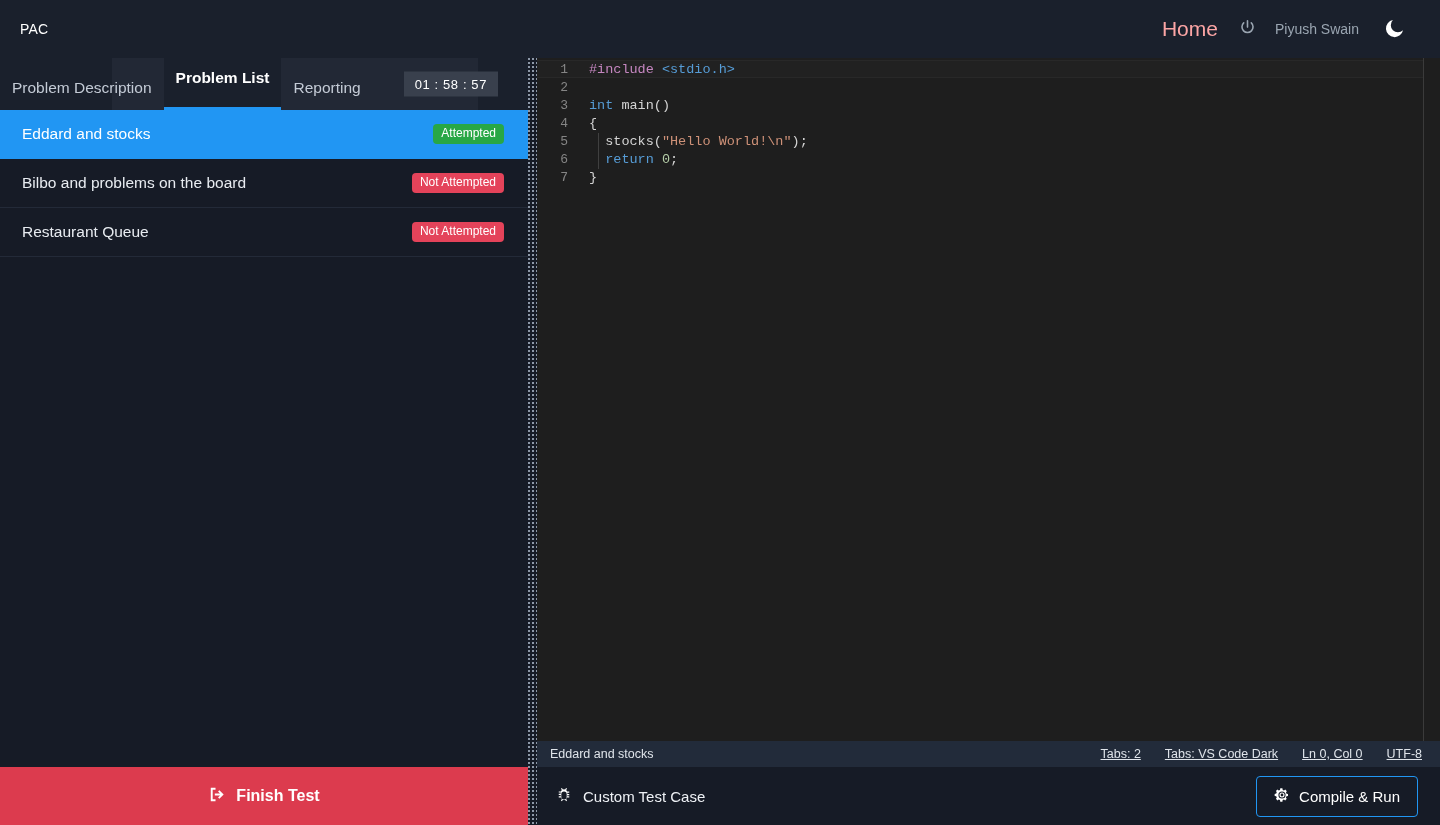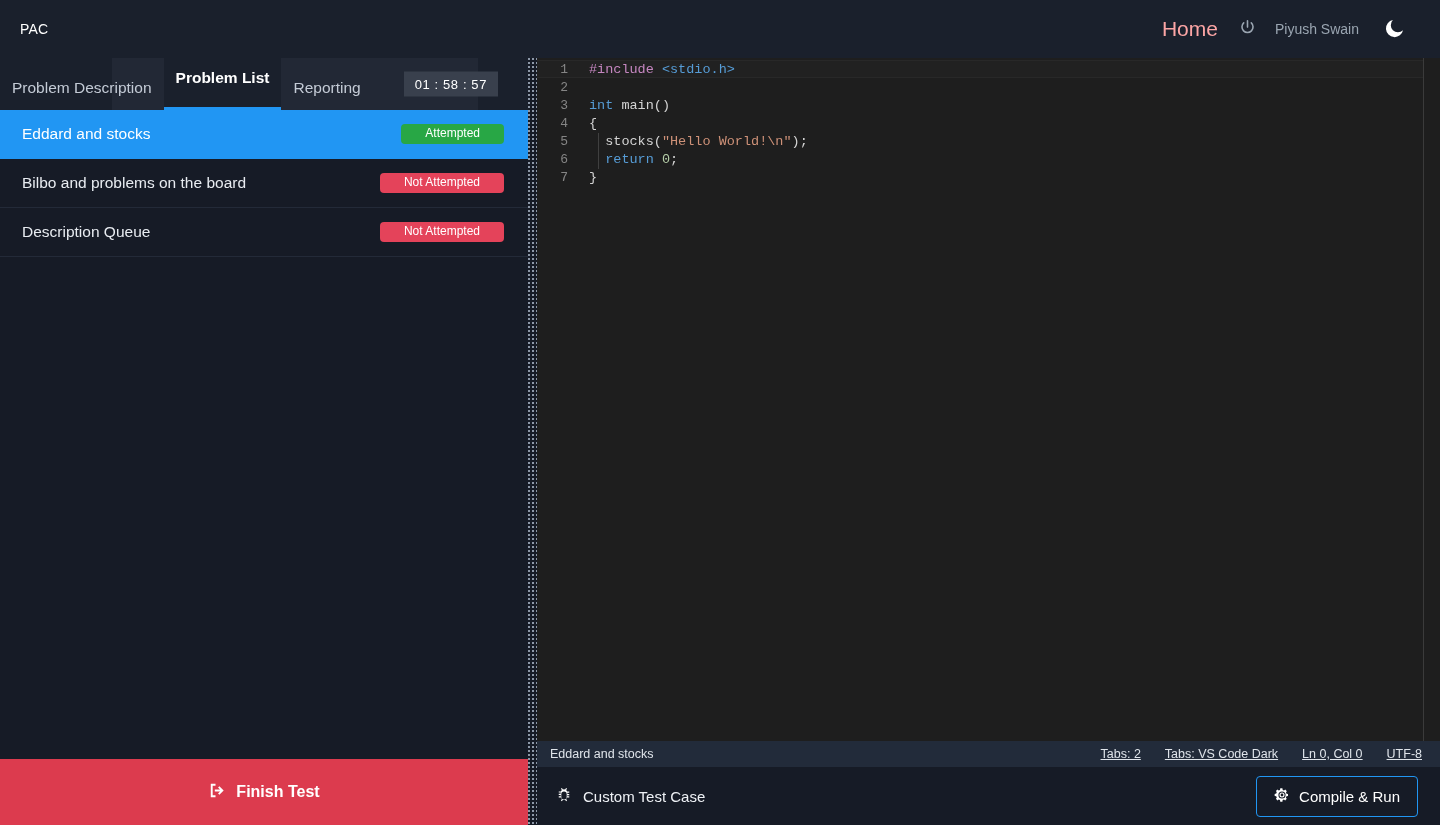--- a/index.html
+++ b/index.html
@@ -138,31 +138,31 @@
   }
   .problem-title {
     font-size: 15.5px;
     color: #e8ecf1;
   }
   .problem-item.selected .problem-title { color: #ffffff; }
   .badge {
     font-size: 12px;
     color: #fff;
     border-radius: 4px;
-    padding: 3px 24px;
+    padding: 3px 8px;
     line-height: 1.1;
     white-space: nowrap;
   }
   .badge.attempted   { background: #28a745; }
   .badge.not-attempted { background: #e4435a; }
 
   
   .finish-test {
     flex: none;
-    height: 66px;
+    height: 58px;
     background: #dc3b4e;
     color: #ffffff;
     font-size: 16px;
     font-weight: bold;
     display: flex;
     align-items: center;
     justify-content: center;
     gap: 9px;
     cursor: pointer;
     border: none;
@@ -381,21 +381,21 @@
     <div class="problem-list">
       <div class="problem-item selected">
         <span class="problem-title">Eddard and stocks</span>
         <span class="badge attempted">Attempted</span>
       </div>
       <div class="problem-item">
         <span class="problem-title">Bilbo and problems on the board</span>
         <span class="badge not-attempted">Not Attempted</span>
       </div>
       <div class="problem-item">
-        <span class="problem-title">Description Queue</span>
+        <span class="problem-title">Restaurant Queue</span>
         <span class="badge not-attempted">Not Attempted</span>
       </div>
     </div>
 
     <button class="finish-test">
       <span>
         <svg width="19" height="19" viewBox="0 0 24 24" fill="#ffffff">
           <path d="M3.5 3.5h6v2.4H5.9v12.2h3.6v2.4h-6z"></path>
           <path d="M14.4 6.6l-1.7 1.7 2.5 2.5H8.6v2.4h6.6l-2.5 2.5 1.7 1.7 5.4-5.4z"></path>
         </svg>

